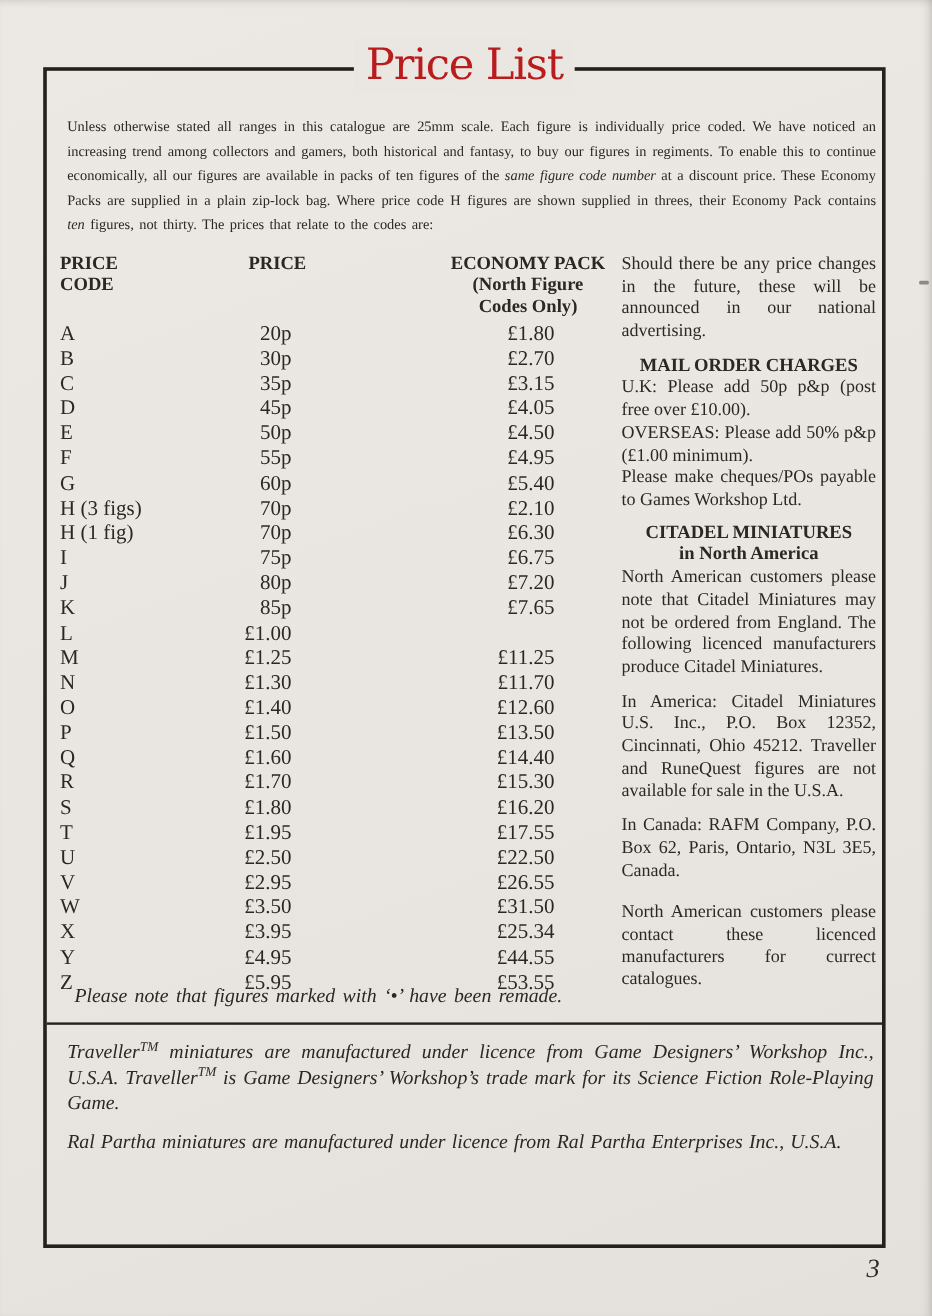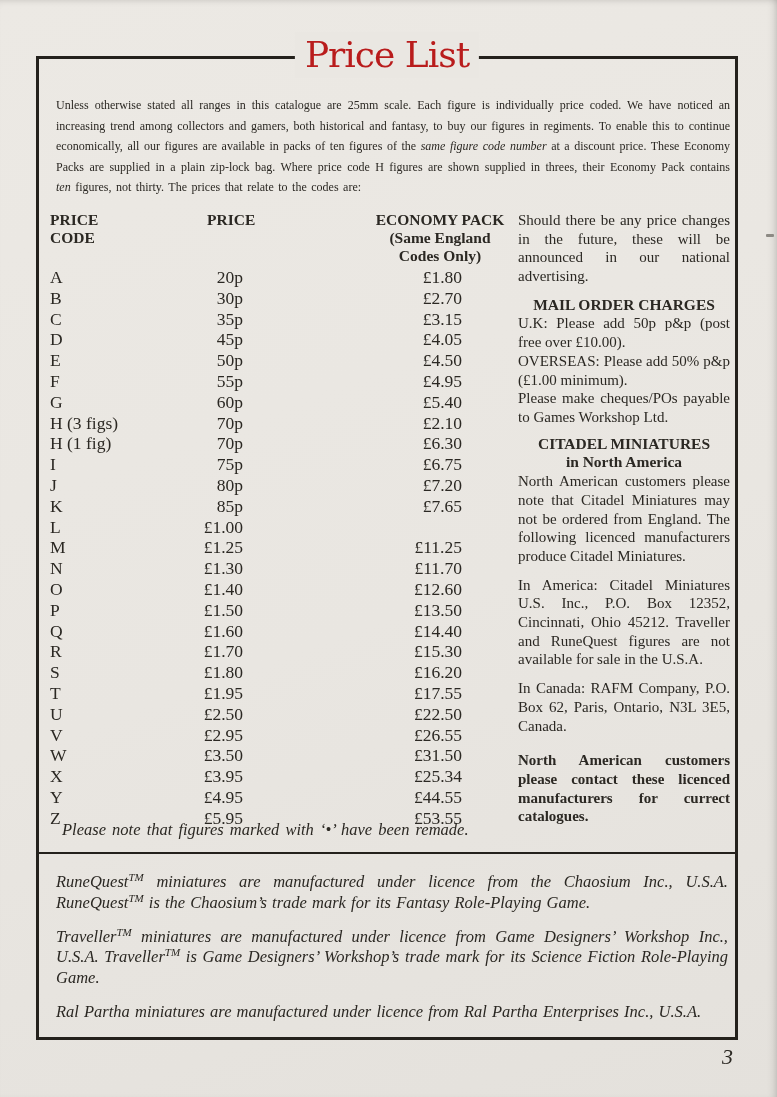--- a/index.html
+++ b/index.html
@@ -63,21 +63,21 @@
     text-align:justify;
   }
   .right-col p{margin:0;}
   .rc-heading{
     font-weight:bold;text-align:center;
     font-size:15.5px;line-height:18.7px;
     margin:0;
   }
   .sp-10{margin-top:10px !important;}
   .sp-8{margin-top:8px !important;}
-  .sp-16{margin-top:16px !important;font-weight:bold;}
+  .sp-16{margin-top:16px !important;}
   .remade-note{
     margin:2px 0 0 12px;padding-left:0;
     font-style:italic;font-size:16.5px;line-height:20px;
     word-spacing:2px;
   }
   .divider{
     border:none;border-top:2.5px solid #24211c;
     margin:12px -5px 0 -11px;
   }
   .licence{
@@ -118,21 +118,21 @@
 
         <div class="table-block">
           <div class="tbl-header">
             <div class="hdr-code">
               <div>PRICE</div>
               <div>CODE</div>
             </div>
             <div class="hdr-price">PRICE</div>
             <div class="hdr-pack">
               <div>ECONOMY PACK</div>
-              <div>(Same England</div>
+              <div>(North Figure</div>
               <div>Codes Only)</div>
             </div>
           </div>
           <div class="tbl-rows">
               <div class="tbl-row">
                 <div class="cell-code">A</div>
                 <div class="cell-price">20p</div>
                 <div class="cell-pack">£1.80</div>
               </div>
               <div class="tbl-row">
@@ -284,21 +284,20 @@
           <p class="sp-10">In Canada: RAFM Company, P.O. Box 62, Paris, Ontario, N3L 3E5, Canada.</p>
 
           <p class="sp-16">North American customers please contact these licenced manufacturers for currect catalogues.</p>
         </div>
       </div>
 
       <p class="remade-note">Please note that figures marked with ‘•’ have been remade.</p>
 
       <hr class="divider">
 
-      <p class="licence lic-1"><span>RuneQuest</span><sup>TM</sup><span> miniatures are manufactured under licence from the Chaosium Inc., U.S.A. </span><span>RuneQuest</span><sup>TM</sup><span> is the Chaosium’s trade mark for its Fantasy Role-Playing Game.</span></p>
       <p class="licence lic-2"><span>Traveller</span><sup>TM</sup><span> miniatures are manufactured under licence from Game Designers’ Workshop Inc., U.S.A. </span><span>Traveller</span><sup>TM</sup><span> is Game Designers’ Workshop’s trade mark for its Science Fiction Role-Playing Game.</span></p>
       <p class="licence lic-3"><span>Ral Partha miniatures are manufactured under licence from Ral Partha Enterprises Inc., U.S.A.</span></p>
 
     </div>
   </div>
 
   <div class="page-number">3</div>
 </div>
 
 </body></html>

